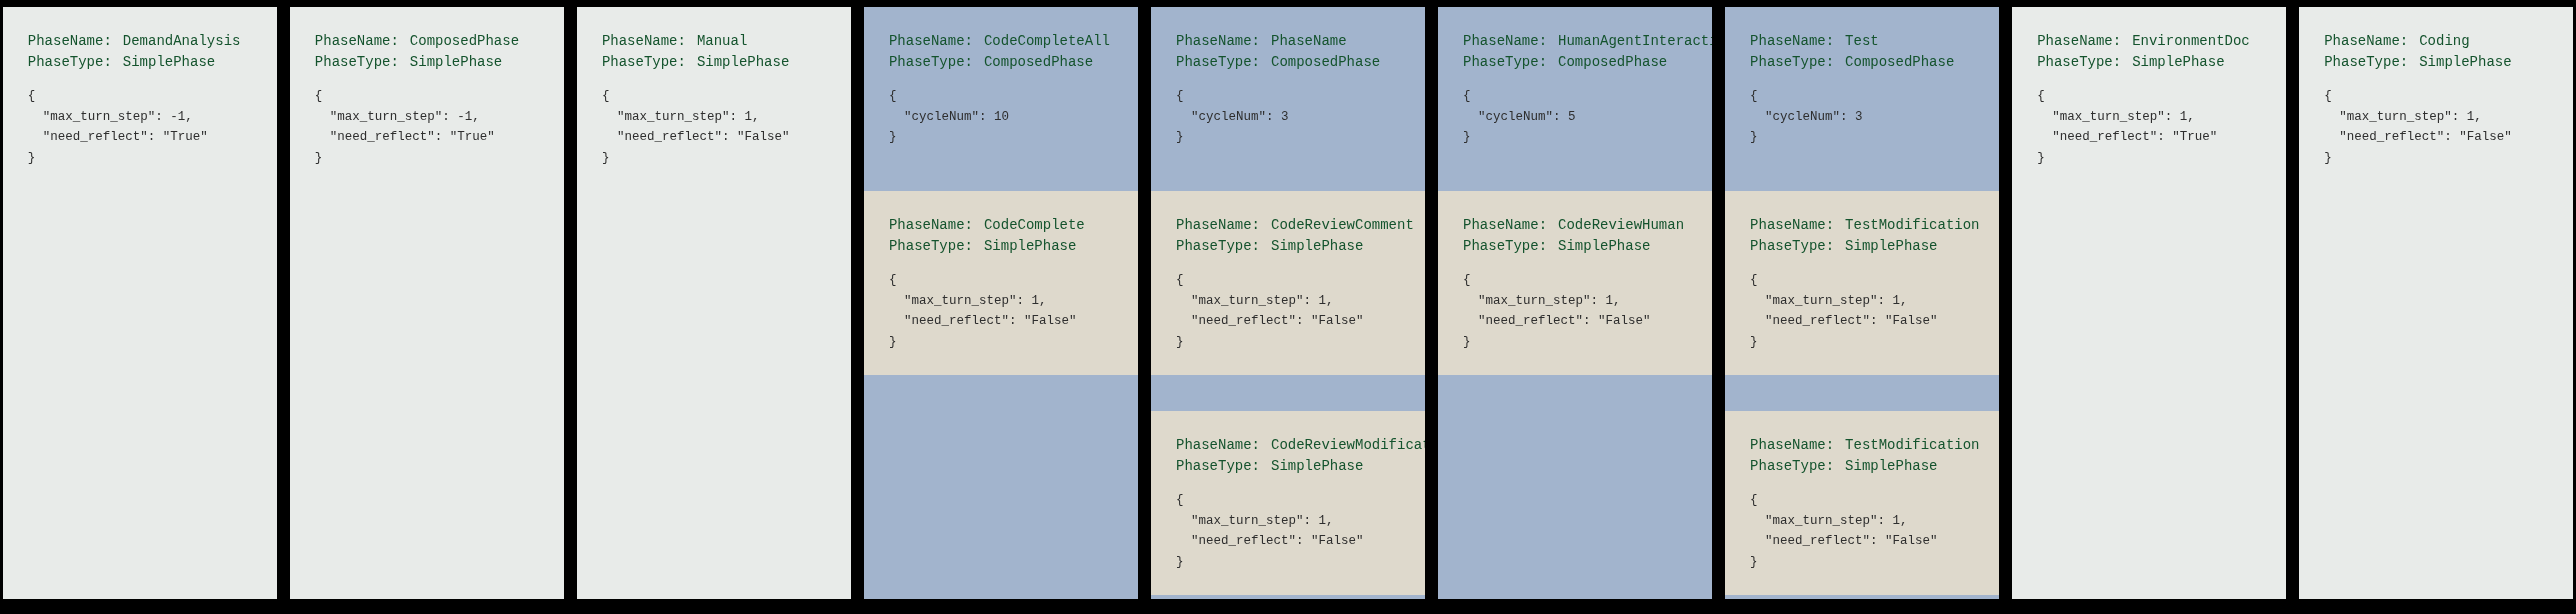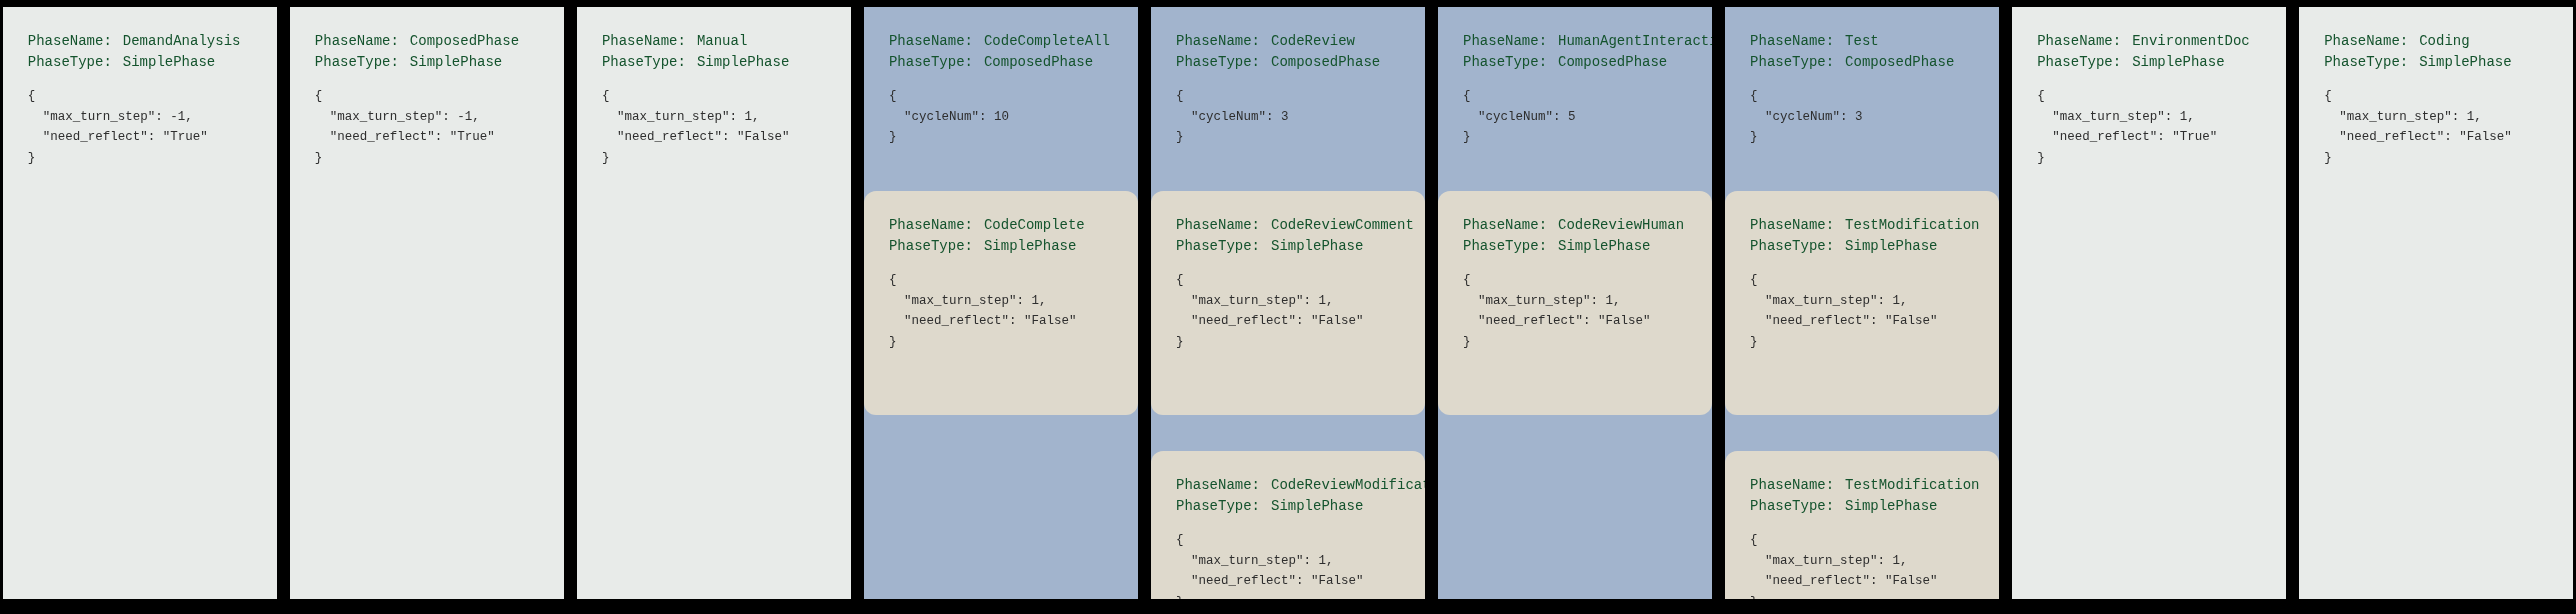--- a/index.html
+++ b/index.html
@@ -32,24 +32,23 @@
     box-sizing: border-box;
     padding: 24px 18.5px 0 25px;
   }
   .top-section {
     height: 184px;
     flex: 0 0 auto;
   }
   .subcard {
     background: #ded9cc;
     box-sizing: border-box;
-    height: 224px;
+    height: 184px;
     padding: 24px 18.5px 0 25px;
     flex: 0 0 auto;
-    border-radius: 12px;
   }
   .subcard.gap { margin-top: 36px; }
   .row {
     font-family: Liberation Mono, monospace;
     font-size: 14px;
     line-height: 21px;
     color: #14532d;
     white-space: nowrap;
   }
   .val { margin-left: 11px; }
@@ -113,21 +112,21 @@
       <div class="row"><span class="lbl">PhaseType:</span><span class="val">SimplePhase</span></div>
       <pre class="cfg">{
   "max_turn_step": 1,
   "need_reflect": "False"
 }</pre>
     </div>
   </div>
 
   <div class="col composed">
     <div class="section top-section">
-      <div class="row"><span class="lbl">PhaseName:</span><span class="val">CodeReview</span></div>
+      <div class="row"><span class="lbl">PhaseName:</span><span class="val">PhaseName</span></div>
       <div class="row"><span class="lbl">PhaseType:</span><span class="val">ComposedPhase</span></div>
       <pre class="cfg">{
   "cycleNum": 3
 }</pre>
     </div>
     <div class="subcard">
       <div class="row"><span class="lbl">PhaseName:</span><span class="val">CodeReviewComment</span></div>
       <div class="row"><span class="lbl">PhaseType:</span><span class="val">SimplePhase</span></div>
       <pre class="cfg">{
   "max_turn_step": 1,

